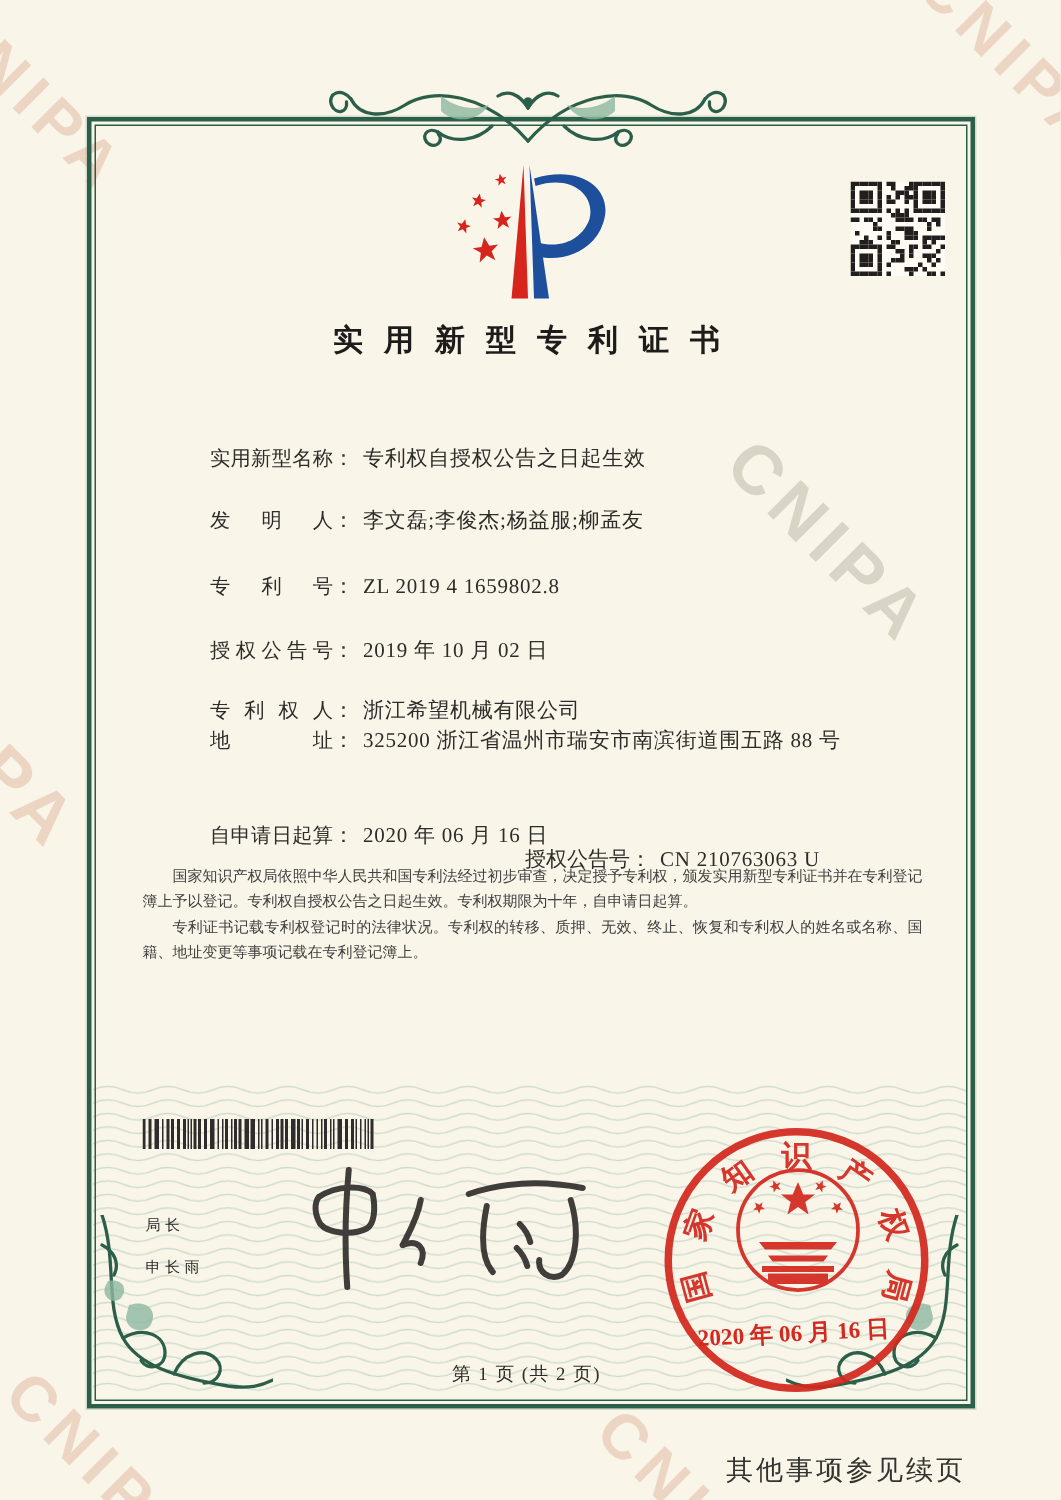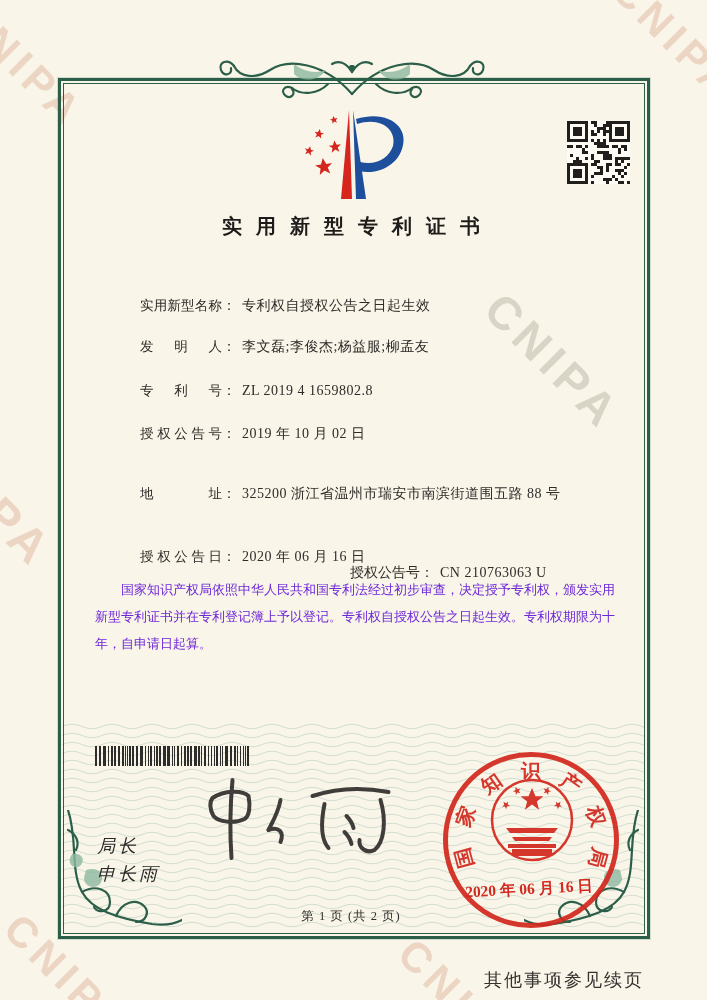--- a/index.html
+++ b/index.html
@@ -35,28 +35,28 @@
 
   .title{position:absolute;left:58px;top:213px;width:586px;text-align:center;
          font-size:20px;font-weight:bold;letter-spacing:14px;text-indent:14px;color:#1e1c1a;}
 
   .field{position:absolute;left:96px;font-size:14px;color:var(--ink);white-space:nowrap;}
   .field .lbl{display:inline-block;width:82px;font-size:13.5px;text-align:justify;text-align-last:justify;vertical-align:bottom;margin-left:44px;}
   .field .colon{margin-right:6px;}
   .field .val{letter-spacing:.5px;}
   .field .pair2{position:absolute;left:254px;top:16px;white-space:nowrap;}
 
-  .paras{position:absolute;left:95px;top:576px;width:520px;font-size:13px;line-height:27px;
-         color:#6d28d9;text-align:justify;}
+  .paras{position:absolute;left:95px;top:576px;width:520px;font-size:10px;line-height:17px;
+         color:#404040;text-align:justify;}
   .paras p{margin:0;text-indent:2em;}
 
   .barcode{position:absolute;left:95px;top:746px;width:158px;height:20px;}
 
-  .signer{position:absolute;left:97px;top:832px;font-family:"Liberation Sans","DejaVu Sans",sans-serif;
-          font-size:18px;color:#2a2927;letter-spacing:3px;line-height:28px;font-style:italic;}
+  .signer{position:absolute;left:97px;top:804px;font-family:"Liberation Sans","DejaVu Sans",sans-serif;
+          font-size:10px;color:#2a2927;letter-spacing:3px;line-height:28px;}
   .signature{position:absolute;left:192px;top:772px;width:210px;height:100px;}
 
   .seal{position:absolute;left:443px;top:752px;width:176px;height:176px;opacity:.93;}
   .seal .ring{position:absolute;inset:0;border:5px solid var(--red);border-radius:50%;}
   .seal .ring-text span{position:absolute;left:50%;top:50%;font-size:20px;font-weight:bold;
         color:var(--red);font-family:"Liberation Sans","DejaVu Sans",sans-serif;}
   .emblem{position:absolute;left:43px;top:16px;width:92px;height:104px;}
   .seal-date{position:absolute;left:438px;top:879px;width:182px;text-align:center;
         font-size:15.5px;font-weight:bold;color:var(--red);transform:rotate(-3deg);white-space:nowrap;}
 
@@ -349,32 +349,36 @@
   </div>
   <div class="field" style="top:338px">
     <span class="lbl">发明人</span><span class="colon">：</span><span class="val">李文磊;李俊杰;杨益服;柳孟友</span>
   </div>
   <div class="field" style="top:382px">
     <span class="lbl">专利号</span><span class="colon">：</span><span class="val">ZL 2019 4 1659802.8</span>
   </div>
   <div class="field" style="top:425px">
     <span class="lbl">授权公告号</span><span class="colon">：</span><span class="val">2019 年 10 月 02 日</span>
   </div>
+  <div class="field" style="top:465px">
+    <span class="lbl">专利权人</span><span class="colon">：</span><span class="val">浙江希望机械有限公司</span>
+  </div>
   <div class="field" style="top:485px">
     <span class="lbl">地址</span><span class="colon">：</span><span class="val">325200 浙江省温州市瑞安市南滨街道围五路 88 号</span>
   </div>
   <div class="field" style="top:548px">
-    <span class="lbl">授权公告日</span><span class="colon">：</span><span class="val">2020 年 06 月 16 日</span>
+    <span class="lbl">自申请日起算</span><span class="colon">：</span><span class="val">2020 年 06 月 16 日</span>
     <span class="pair2">
       <span>授权公告号</span><span class="colon">：</span><span class="val">CN 210763063 U</span>
     </span>
   </div>
 
   <div class="paras">
     <p>国家知识产权局依照中华人民共和国专利法经过初步审查，决定授予专利权，颁发实用新型专利证书并在专利登记簿上予以登记。专利权自授权公告之日起生效。专利权期限为十年，自申请日起算。</p>
+    <p>专利证书记载专利权登记时的法律状况。专利权的转移、质押、无效、终止、恢复和专利权人的姓名或名称、国籍、地址变更等事项记载在专利登记簿上。</p>
   </div>
 
   <div class="barcode"><svg width="158" height="20" xmlns="http://www.w3.org/2000/svg">
         <g fill="#2e2d2b">
           <rect x="0" y="0" width="2" height="20"></rect>
           <rect x="4" y="0" width="2" height="20"></rect>
           <rect x="8" y="0" width="3" height="20"></rect>
           <rect x="13" y="0" width="1" height="20"></rect>
           <rect x="16" y="0" width="2" height="20"></rect>
           <rect x="19" y="0" width="2" height="20"></rect>

